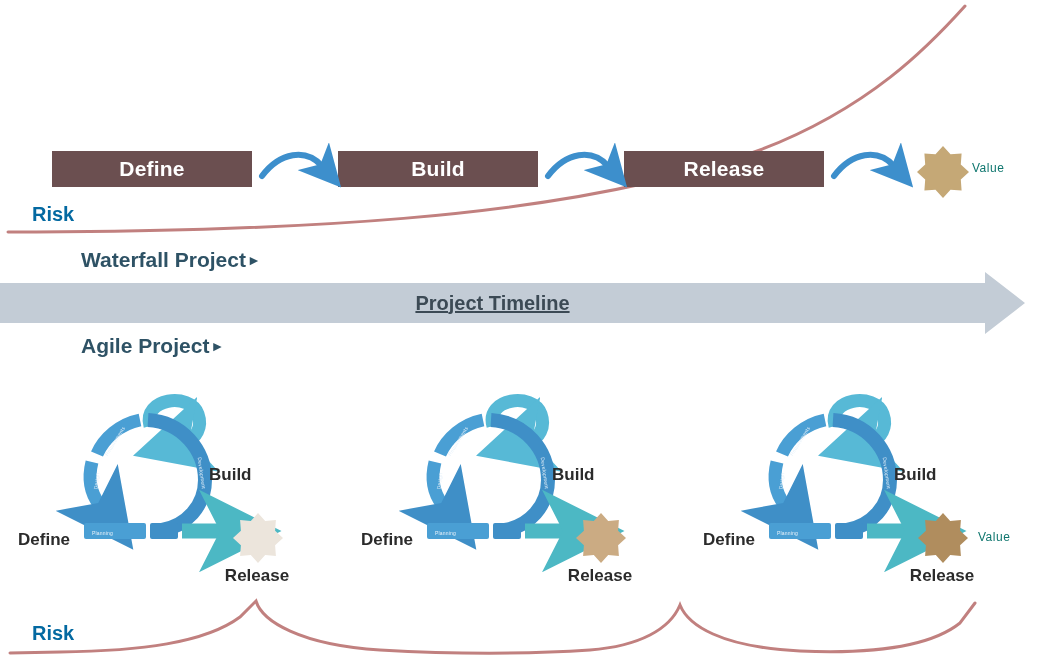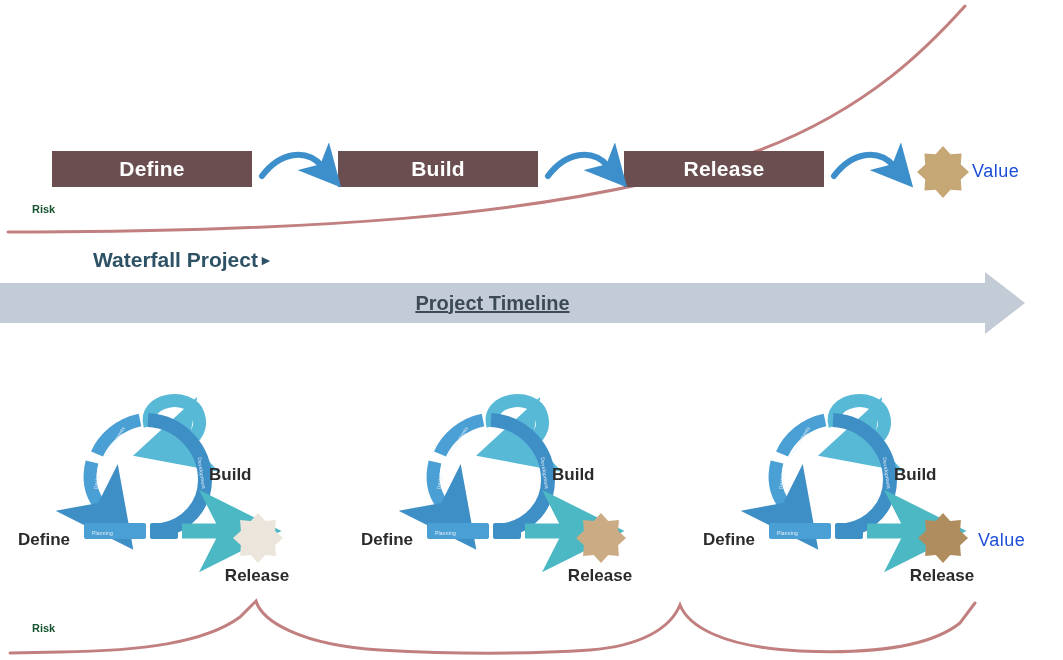--- a/index.html
+++ b/index.html
@@ -33,21 +33,20 @@
     letter-spacing: 0.2px;
   }
 
   
   .section-label {
     position: absolute;
     color: #2e5265;
     font-size: 21px;
     font-weight: bold;
     white-space: nowrap;
-    margin-left: 12px;
   }
   .section-label .caret {
     color: #2e5265;
     font-size: 15px;
     margin-left: 4px;
     position: relative;
     top: -2px;
   }
 
   
@@ -65,31 +64,31 @@
     font-weight: bold;
     padding-right: 40px;
     box-sizing: border-box;
     pointer-events: none;
     text-decoration: underline;
   }
 
   
   .risk-label {
     position: absolute;
-    color: #14532d;
-    font-size: 11px;
+    color: #0369a1;
+    font-size: 20px;
     font-weight: bold;
     text-align: right;
   }
 
   
   .value-label {
     position: absolute;
-    color: #1d4ed8;
-    font-size: 18px;
+    color: #0f766e;
+    font-size: 12px;
     font-weight: normal;
     letter-spacing: 0.5px;
   }
 
   
   .cycle-text {
     position: absolute;
     color: #2b2b2b;
     font-size: 17px;
     font-weight: bold;
@@ -171,20 +170,23 @@
     <span>Waterfall Project</span><span class="caret">▸</span>
   </div>
 
   <svg class="abs" style="left:0; top:272px; width:1030px; height:62px;">
     <path d="M 0 11 L 985 11 L 985 0 L 1025 31 L 985 62 L 985 51 L 0 51 Z" fill="#c3ccd6"></path>
   </svg>
   <div class="abs" style="left:0; top:272px; width:1025px; height:62px;">
     <div class="timeline-label">Project Timeline</div>
   </div>
 
+  <div class="section-label" style="left:81px; top:334px;">
+    <span>Agile Project</span><span class="caret">▸</span>
+  </div>
 
   <svg class="abs" style="left:62px; top:388px; width:200px; height:165px;">
     <defs>
       <marker id="c1down" markerWidth="6" markerHeight="6" refX="1.6" refY="3" orient="auto">
         <path d="M0,0 L6,3 L0,6 L1.5,3 Z" fill="#3f8fc7"></path>
       </marker>
       <marker id="c1top" markerWidth="6" markerHeight="6" refX="1.6" refY="3" orient="auto">
         <path d="M0,0 L6,3 L0,6 L1.5,3 Z" fill="#57b9d6"></path>
       </marker>
       <marker id="c1out" markerWidth="5.5" markerHeight="5.5" refX="1.4" refY="2.75" orient="auto">

